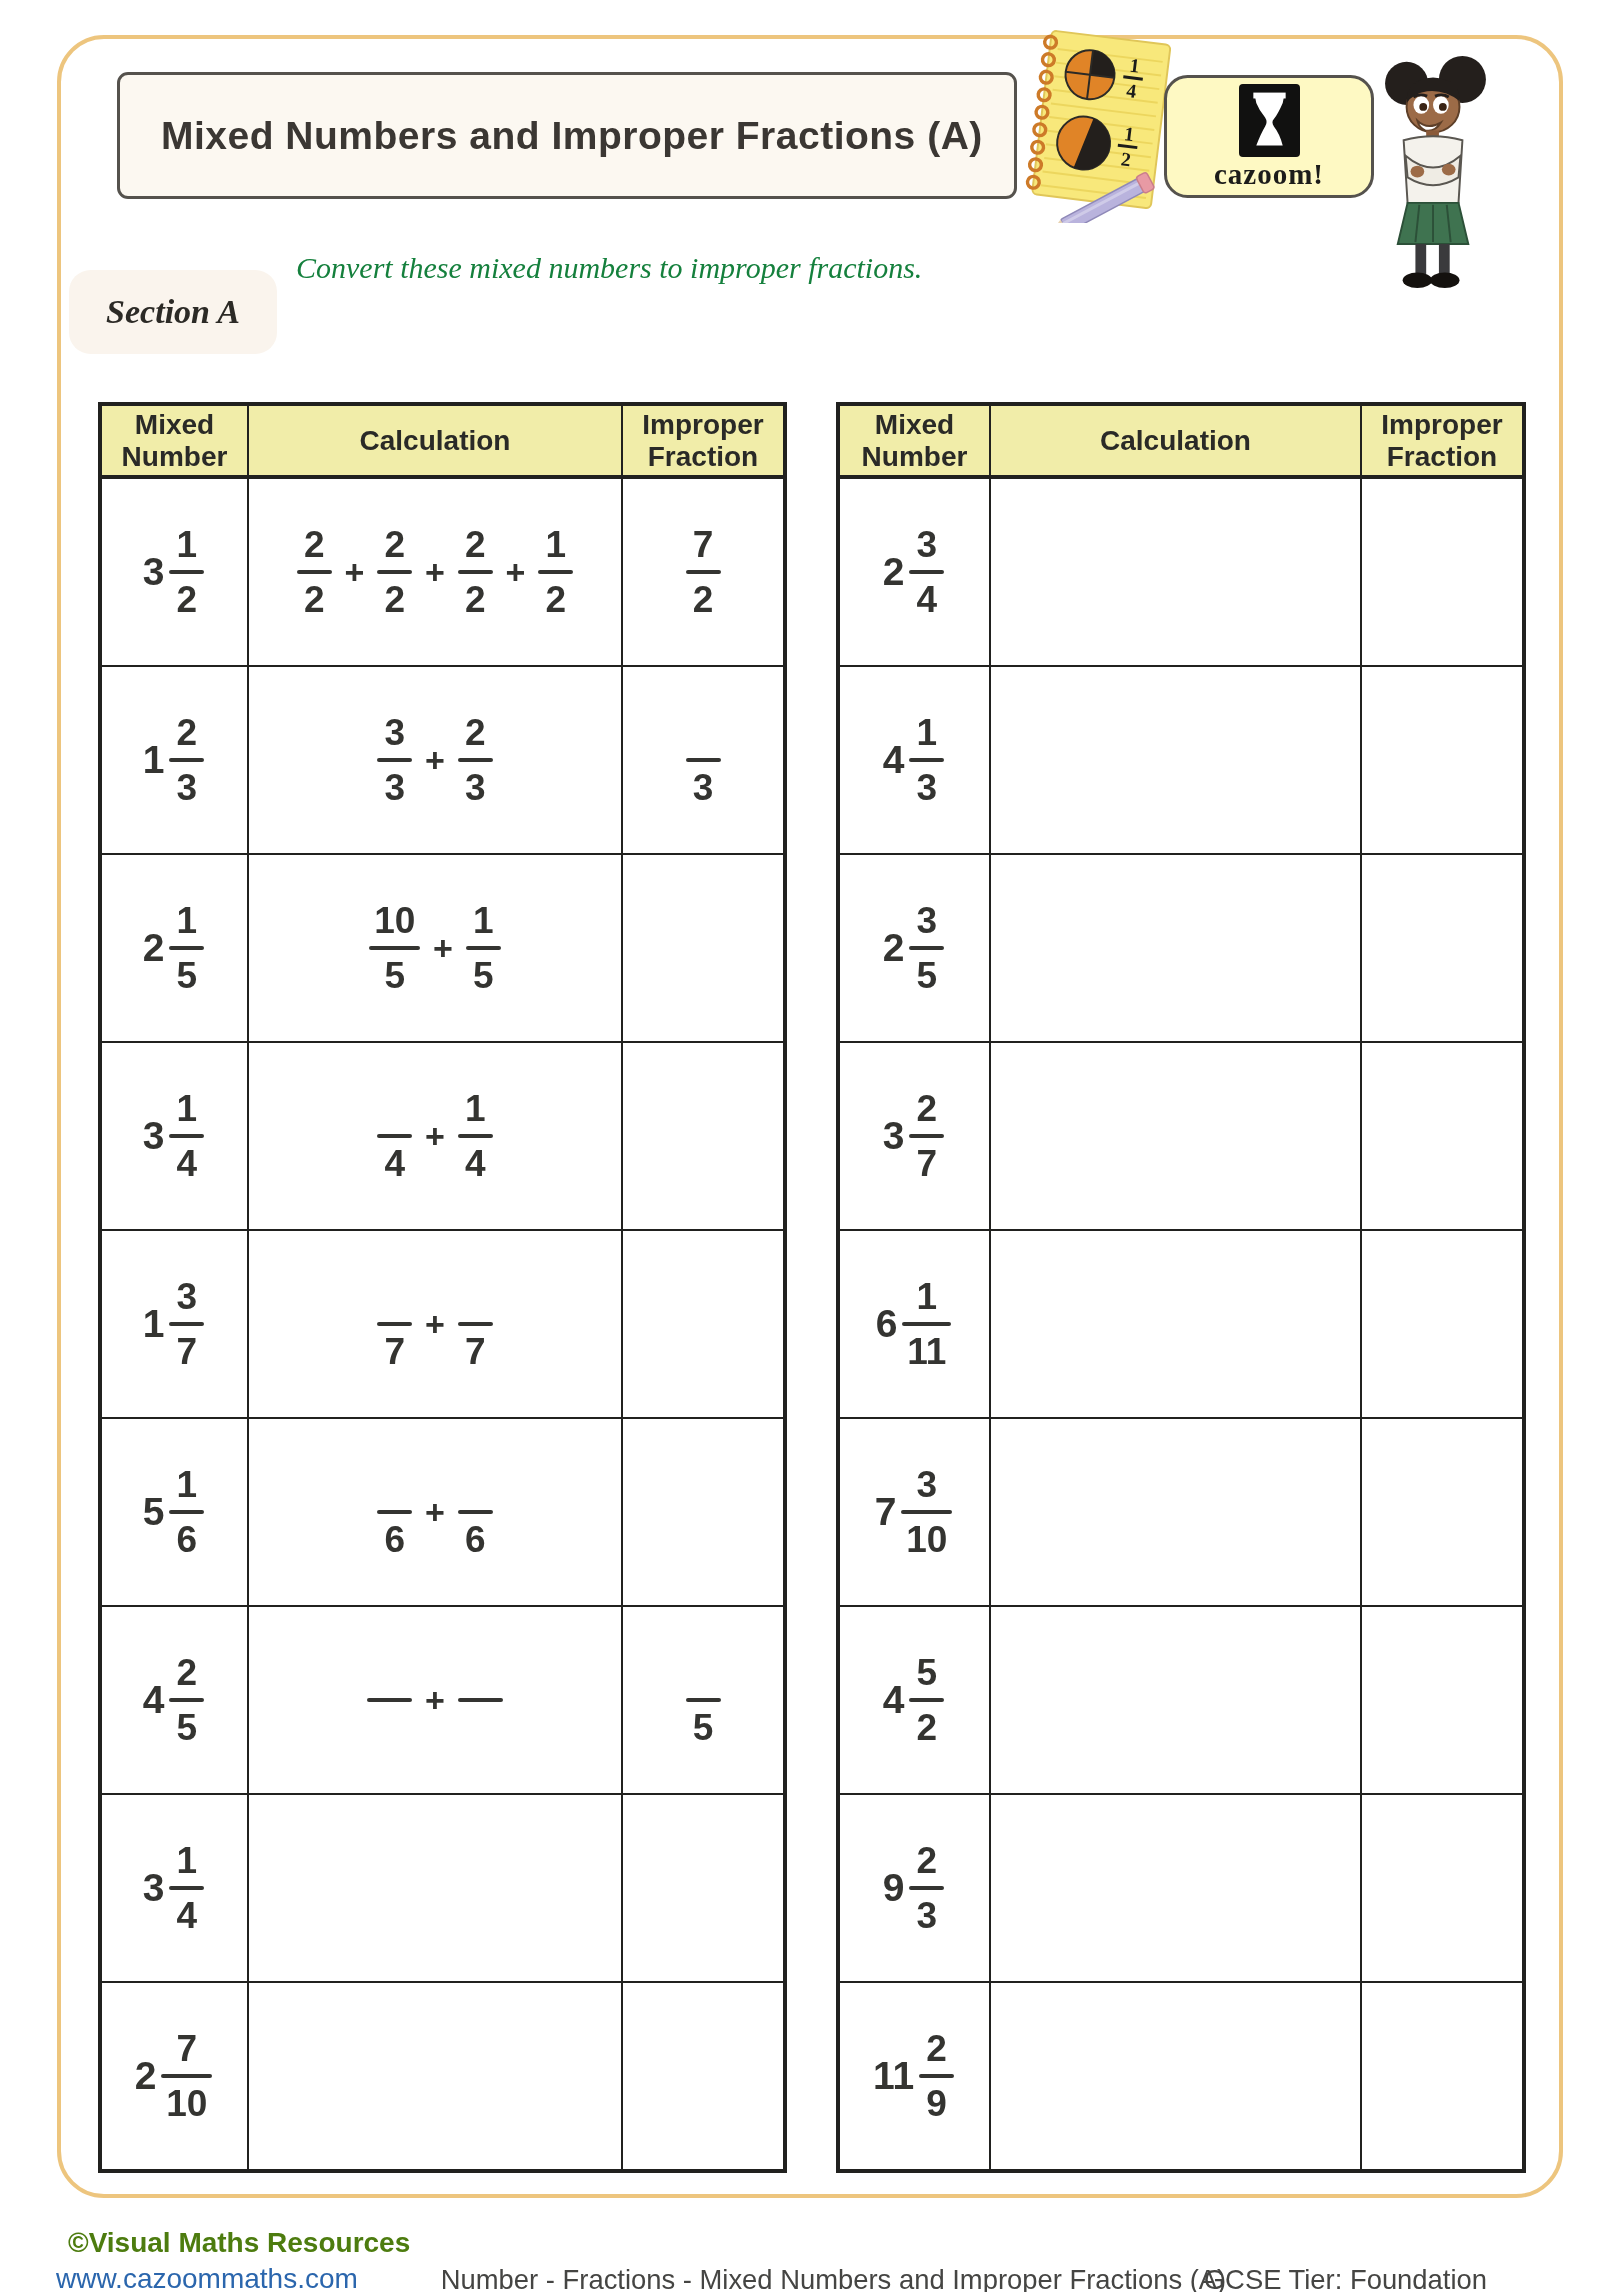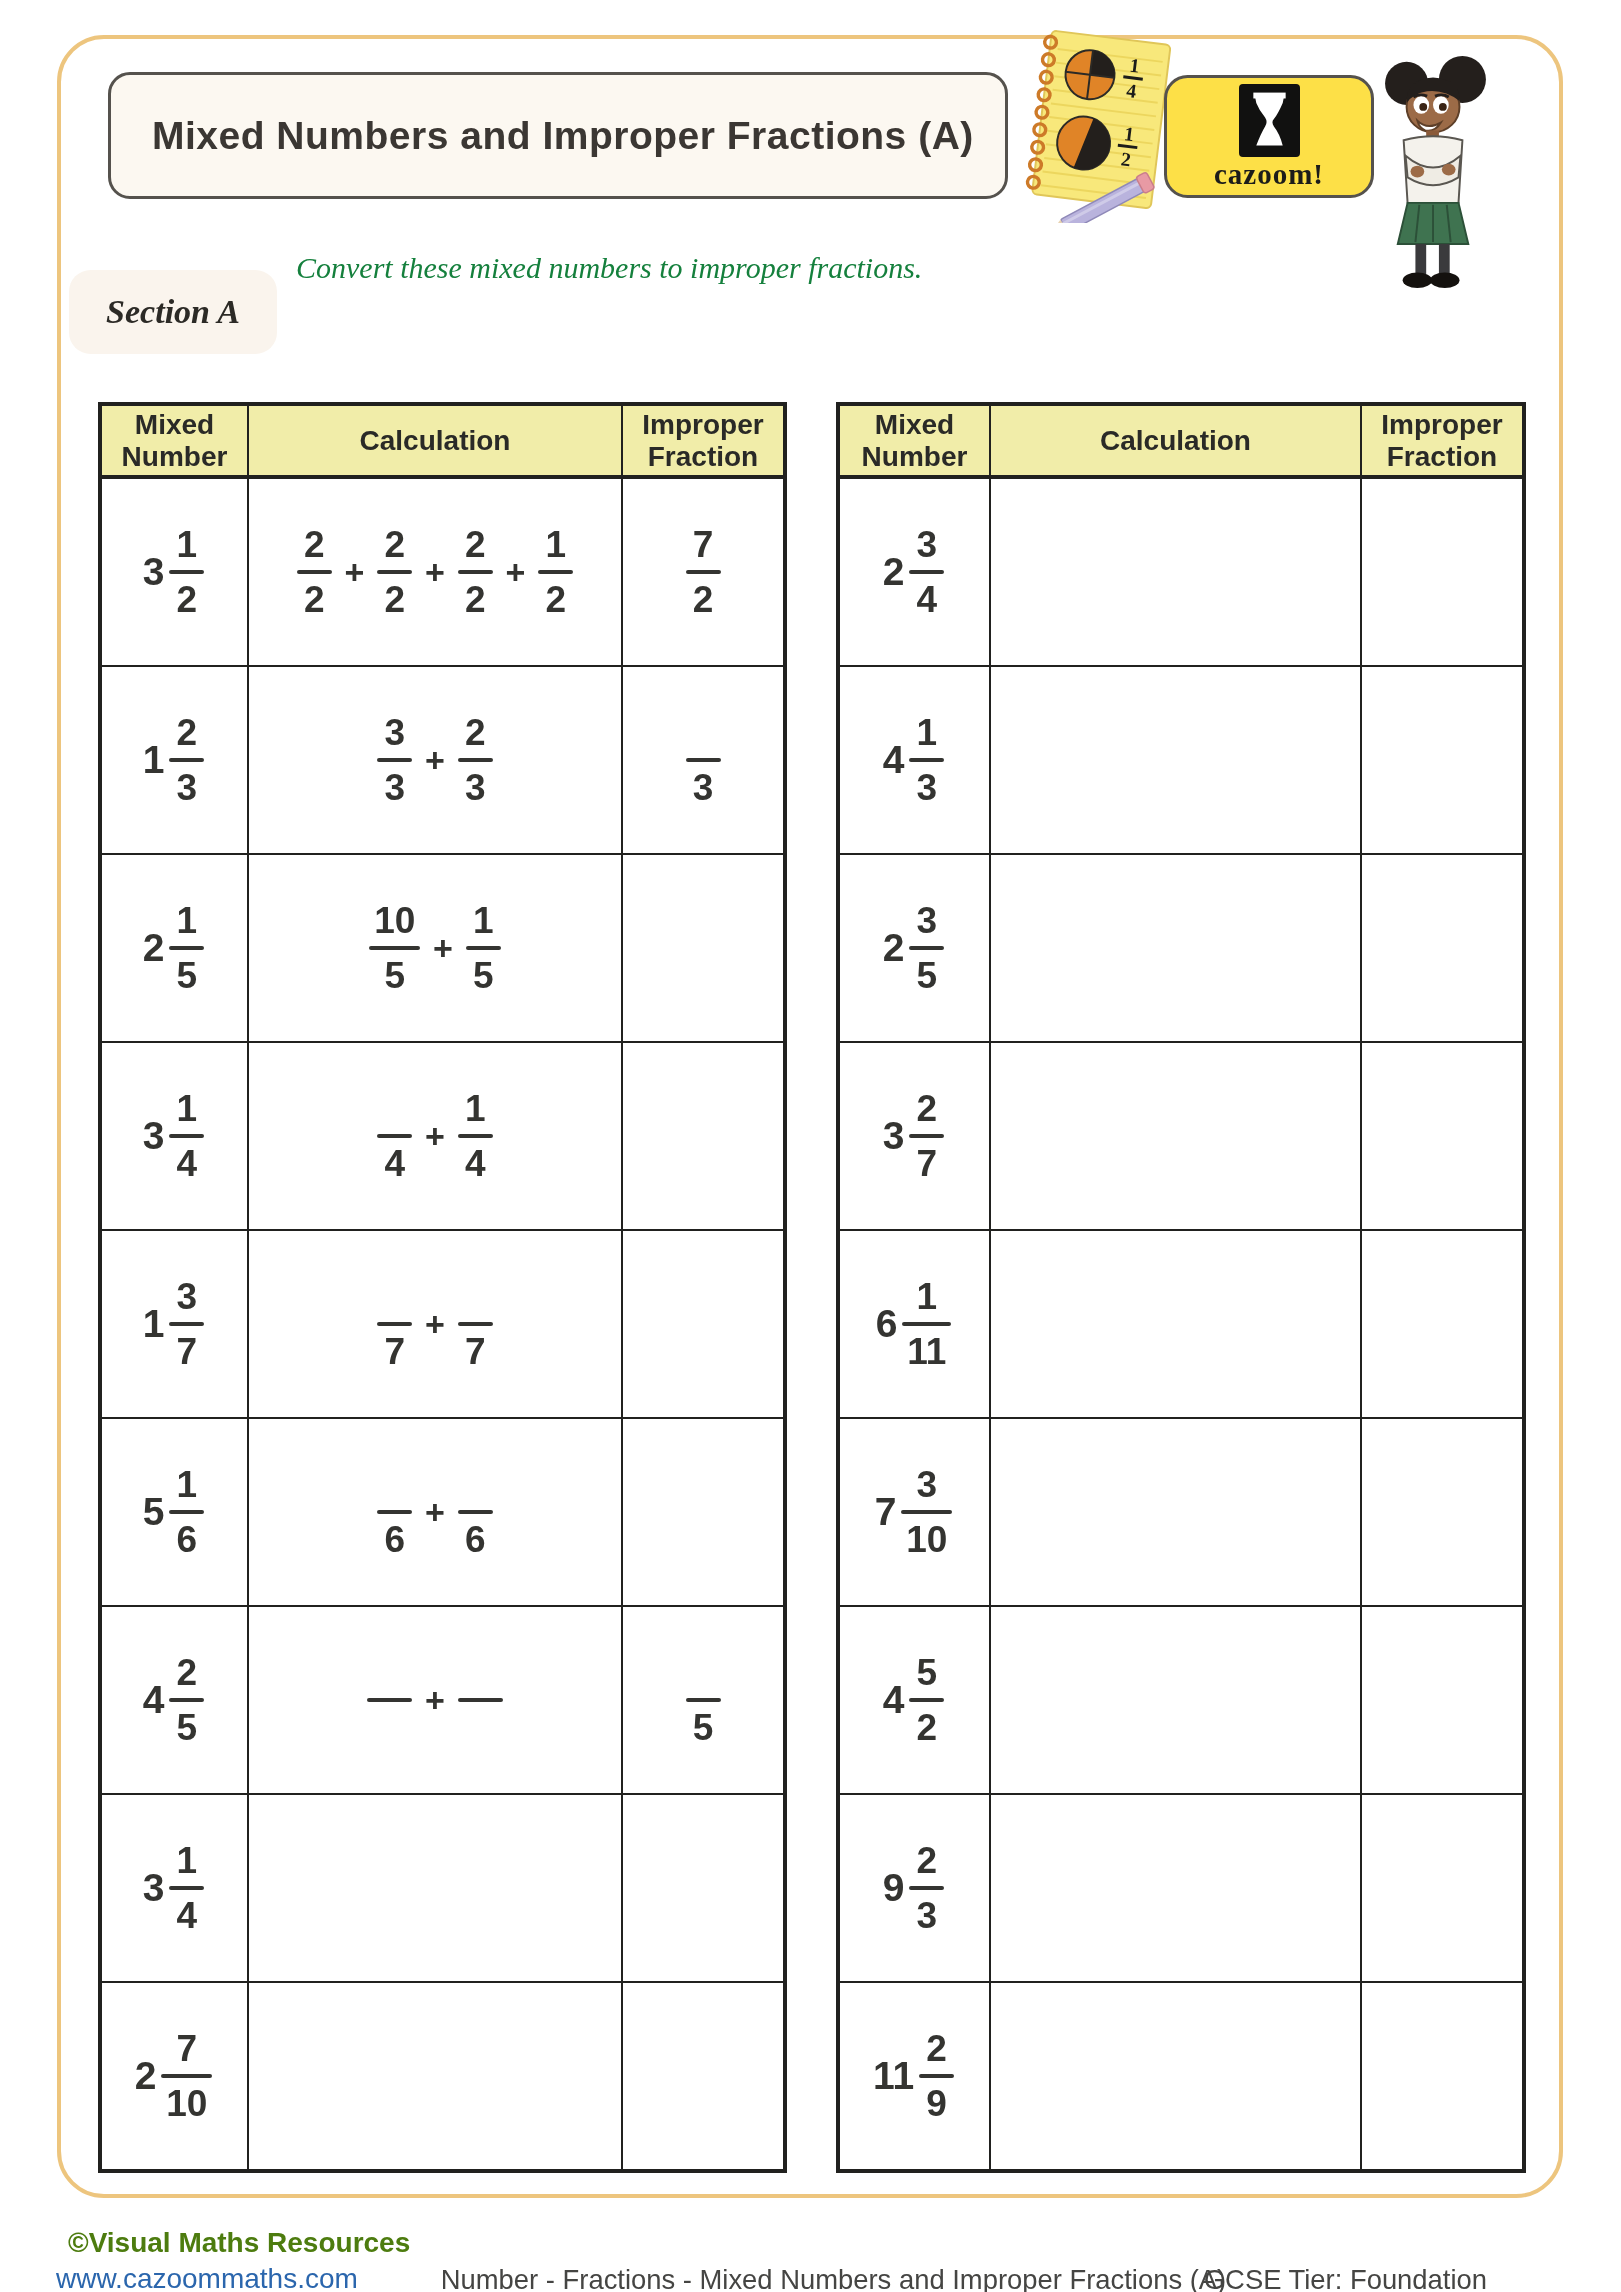--- a/index.html
+++ b/index.html
@@ -8,31 +8,31 @@
     font-family:"Liberation Sans", sans-serif;overflow:hidden;color:#343431;
   }
   .abs{position:absolute;}
   
   .outer-border{
     left:57px;top:35px;width:1506px;height:2163px;
     border:4.9px solid #edc57e;border-radius:47px;box-sizing:border-box;
   }
   
   .title-box{
-    left:108px;top:72px;width:900px;height:127px;box-sizing:border-box;
-    background:#fcf8f1;border:3.9px solid #55524d;border-radius:22px;
+    left:117px;top:72px;width:900px;height:127px;box-sizing:border-box;
+    background:#fcf8f1;border:3.9px solid #55524d;border-radius:11px;
     display:flex;align-items:center;padding-left:41px;
   }
   .title-box h1{
     margin:0;font-size:39px;font-weight:bold;color:#3b3733;letter-spacing:0.5px;
   }
   
   .logo-box{
     left:1164px;top:75px;width:210px;height:123px;box-sizing:border-box;
-    background:#fde047;border:3.9px solid #55524d;border-radius:23.5px;
+    background:#fef9c3;border:3.9px solid #55524d;border-radius:23.5px;
     display:flex;flex-direction:column;align-items:center;justify-content:flex-start;
     padding-top:5.9px;
   }
   .logo-mark{width:61px;height:73px;background:#111110;border-radius:3.9px;
     display:flex;align-items:center;justify-content:center;}
   .logo-text{
     font-family:"Liberation Serif", serif;font-weight:bold;font-size:29px;
     color:#1c1c1a;margin-top:1px;letter-spacing:1px;
   }
   

